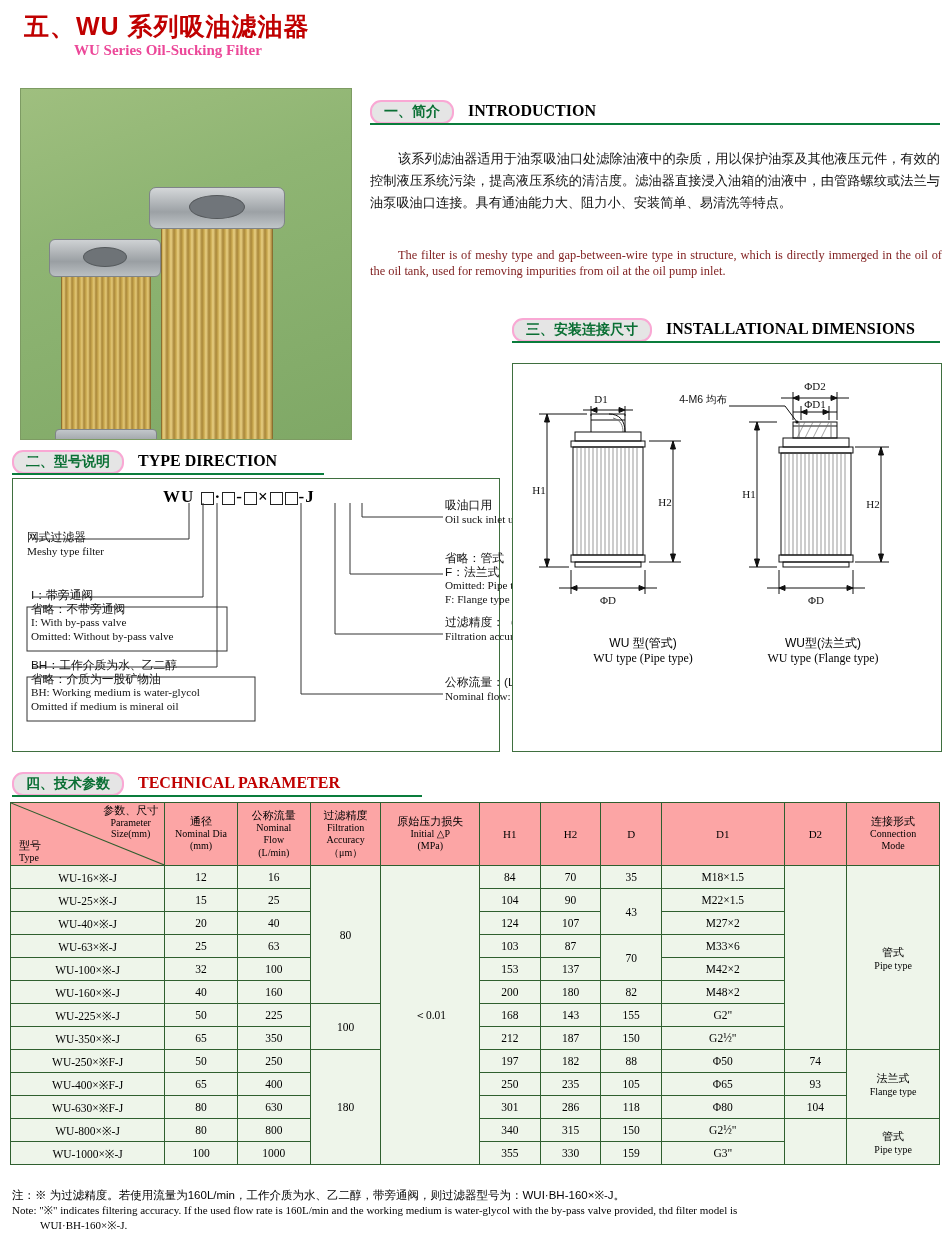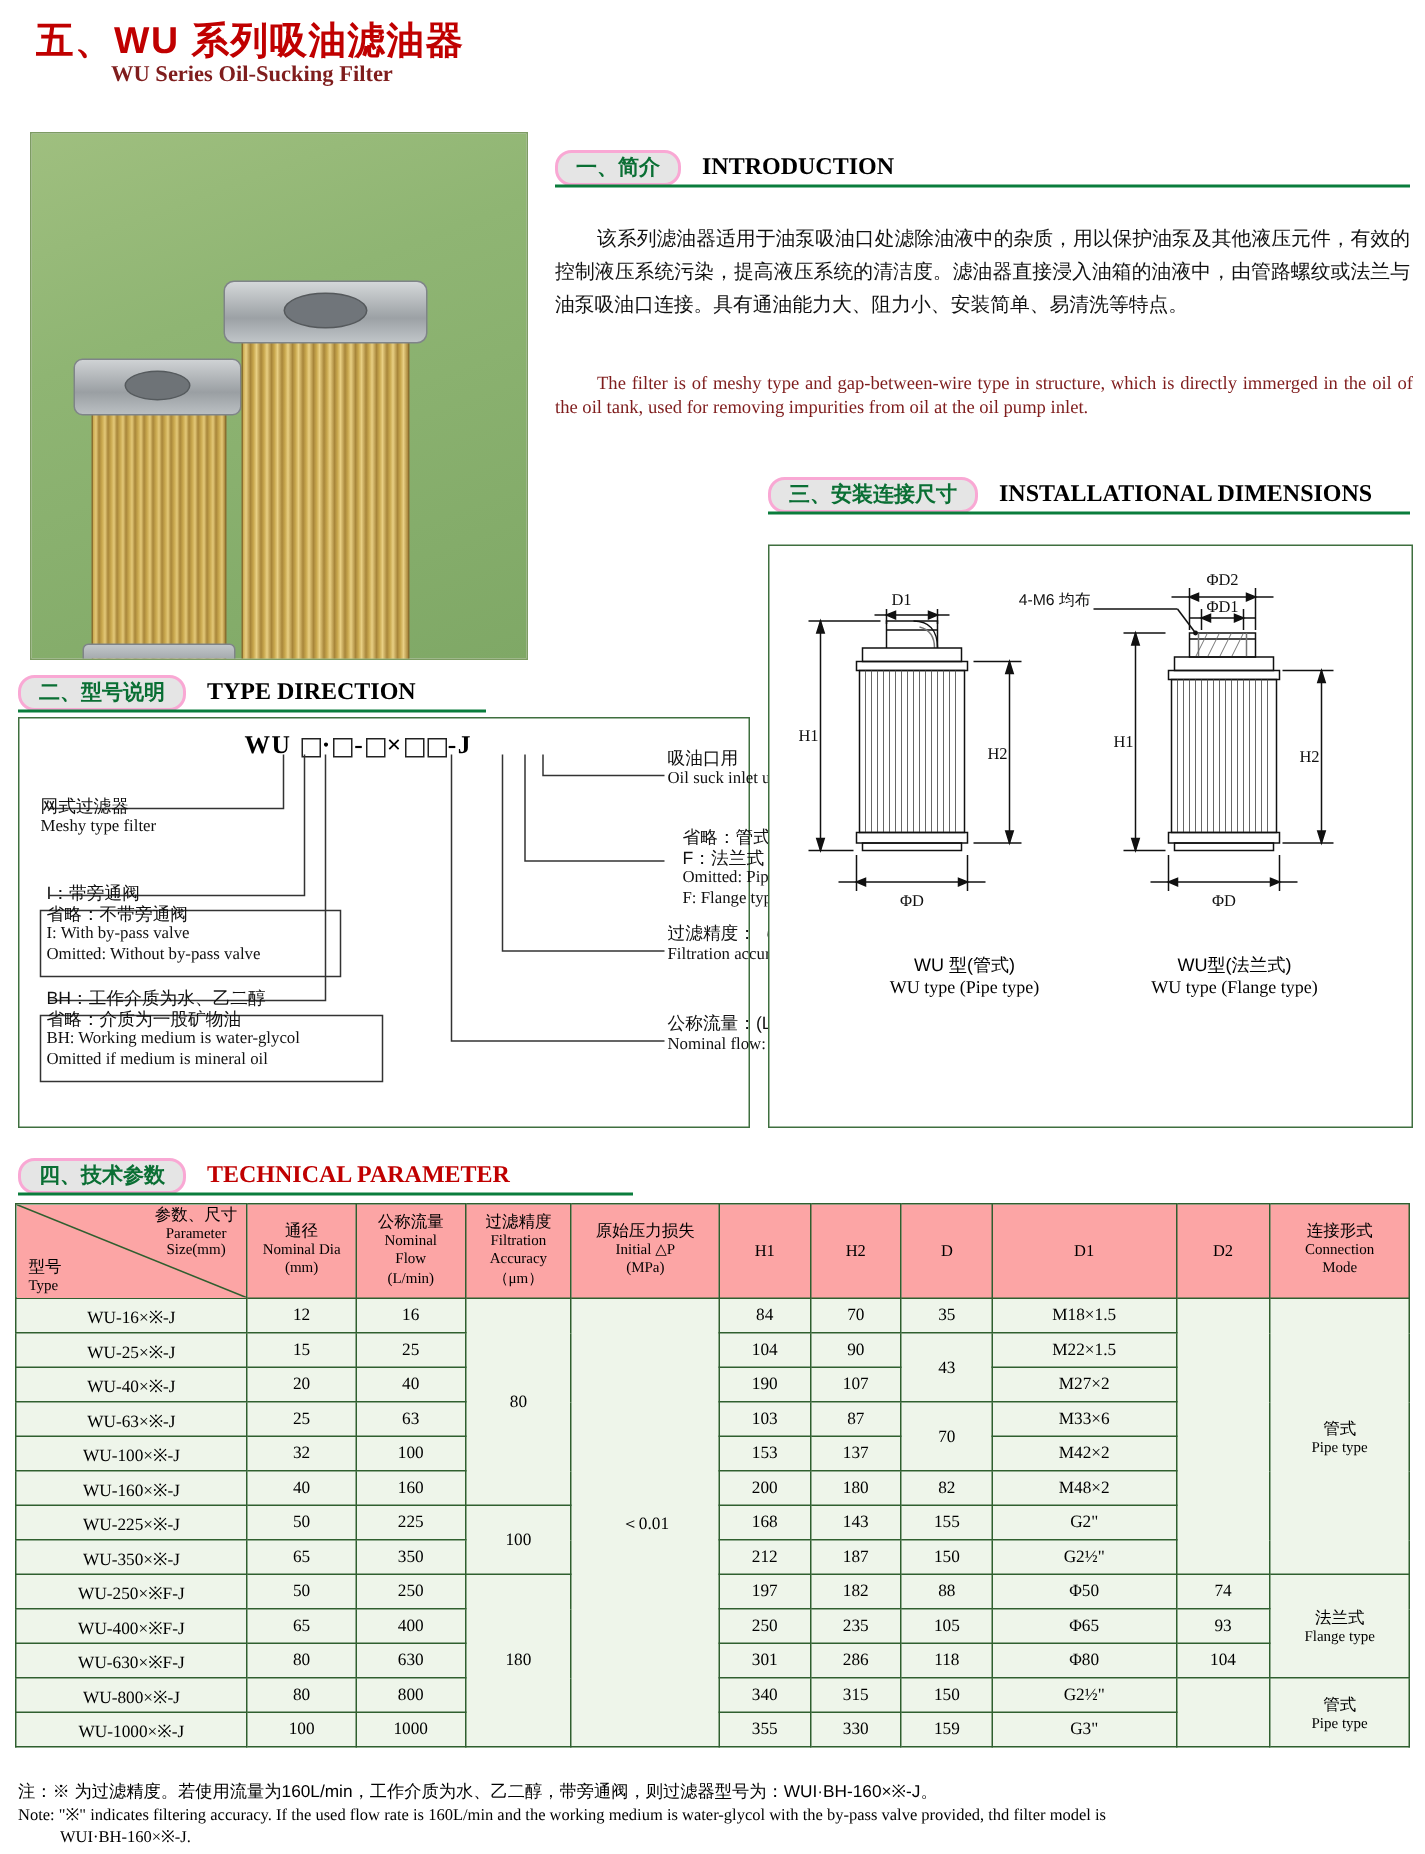--- a/index.html
+++ b/index.html
@@ -15,21 +15,21 @@
 
   
   .title-cn{
     position:absolute;left:24px;top:10px;
     font-family:"Liberation Sans", sans-serif;
     font-weight:bold;font-size:25px;color:#c00000;letter-spacing:1px;
   }
   .title-en{
     position:absolute;left:74px;top:42px;
     font-family:"Liberation Serif", serif;
-    font-weight:bold;font-size:15px;color:#7f1d1d;
+    font-weight:bold;font-size:15px;color:#ec4899;
   }
 
   
   .photo{
     position:absolute;left:20px;top:88px;width:330px;height:350px;
     background:linear-gradient(160deg,#9fbf7f 0%, #8fb573 35%, #7fa866 100%);
     border:1px solid #7d9b63;
     overflow:hidden;
   }
   .filter-body{position:absolute;border-radius:3px;}
@@ -196,21 +196,21 @@
 
         <rect x="14" y="128" width="200" height="44" stroke="#333"></rect>
         <rect x="14" y="198" width="228" height="44" stroke="#333"></rect>
       </g>
     </svg>
 
     <div class="lbl" style="left:432px;top:20px;width:0;white-space:nowrap;">
       <div class="cn">吸油口用</div>
       <div class="en">Oil suck inlet used</div>
     </div>
-    <div class="lbl" style="left:432px;top:73px;white-space:nowrap;margin-left:10px;">
+    <div class="lbl" style="left:432px;top:73px;white-space:nowrap;">
       <div class="cn">省略：管式</div>
       <div class="cn">F：法兰式</div>
       <div class="en">Omitted: Pipe type</div>
       <div class="en">F: Flange type</div>
     </div>
     <div class="lbl" style="left:432px;top:137px;white-space:nowrap;">
       <div class="cn">过滤精度：（μm）</div>
       <div class="en">Filtration accuracy: (μm)</div>
     </div>
     <div class="lbl" style="left:432px;top:197px;white-space:nowrap;">
@@ -470,21 +470,21 @@
         <td>104</td>
         <td>90</td>
         <td rowspan="2">43</td>
         <td>M22×1.5</td>
       </tr>
 
       <tr class="rowh">
         <td class="type-col">WU-40×※-J</td>
         <td>20</td>
         <td>40</td>
-        <td>190</td>
+        <td>124</td>
         <td>107</td>
         <td>M27×2</td>
       </tr>
 
       <tr class="rowh">
         <td class="type-col">WU-63×※-J</td>
         <td>25</td>
         <td>63</td>
         <td>103</td>
         <td>87</td>

